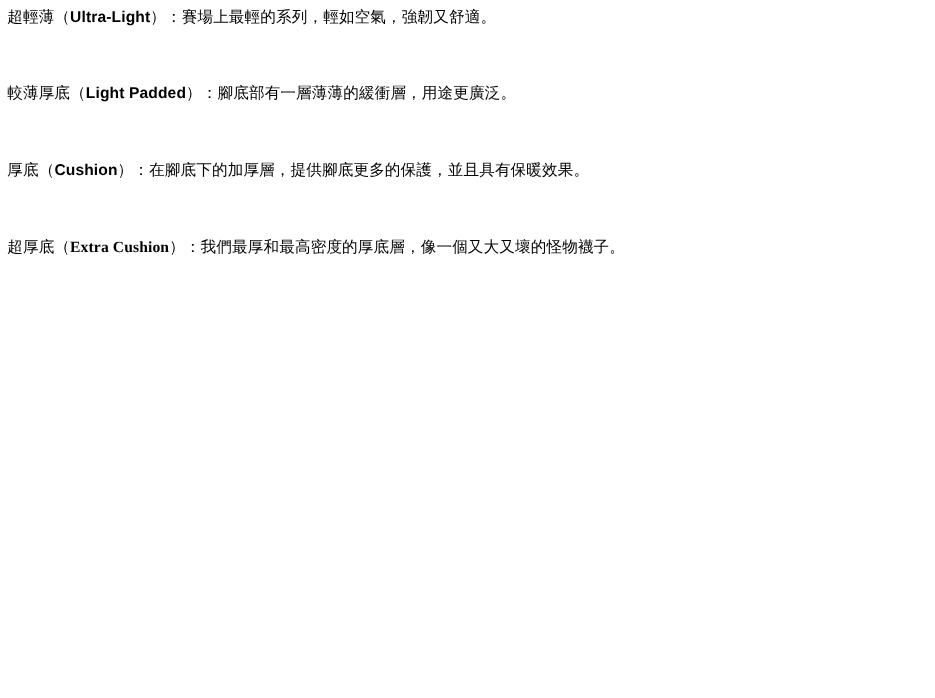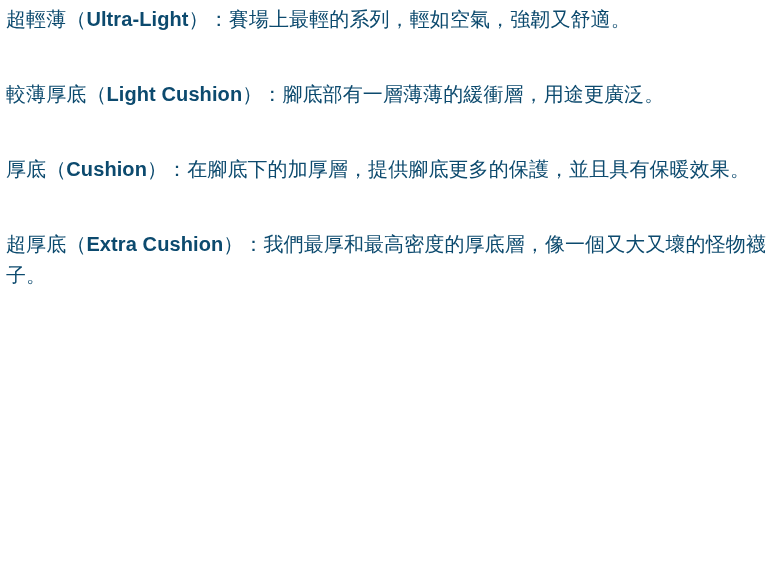--- a/index.html
+++ b/index.html
@@ -14,35 +14,36 @@
     color: #1a1a1a;
     overflow: hidden;
   }
   .doc {
     width: 779px;
     height: 582px;
     box-sizing: border-box;
     padding: 4px 8px 0 6px;
   }
   .entry {
-    font-size: 20px;
+    font-size: 13px;
     line-height: 1.55;
-    color: #0c4a6e;
+    color: #000000;
     margin: 0 0 44px 0;
     letter-spacing: 0.1px;
     white-space: normal;
   }
   .entry:last-child {
     margin-bottom: 15px;
+    font-family: Liberation Serif, serif;
   }
   .entry .term {
     font-weight: 700;
   }
 </style>
 </head>
 <body>
 
 <div class="doc">
   <p class="entry">超輕薄（<span class="term">Ultra-Light</span>）：賽場上最輕的系列，輕如空氣，強韌又舒適。</p>
-  <p class="entry">較薄厚底（<span class="term">Light Cushion</span>）：腳底部有一層薄薄的緩衝層，用途更廣泛。</p>
+  <p class="entry">較薄厚底（<span class="term">Light Padded</span>）：腳底部有一層薄薄的緩衝層，用途更廣泛。</p>
   <p class="entry">厚底（<span class="term">Cushion</span>）：在腳底下的加厚層，提供腳底更多的保護，並且具有保暖效果。</p>
   <p class="entry">超厚底（<span class="term">Extra Cushion</span>）：我們最厚和最高密度的厚底層，像一個又大又壞的怪物襪子。</p>
 </div>
 
 </body></html>

